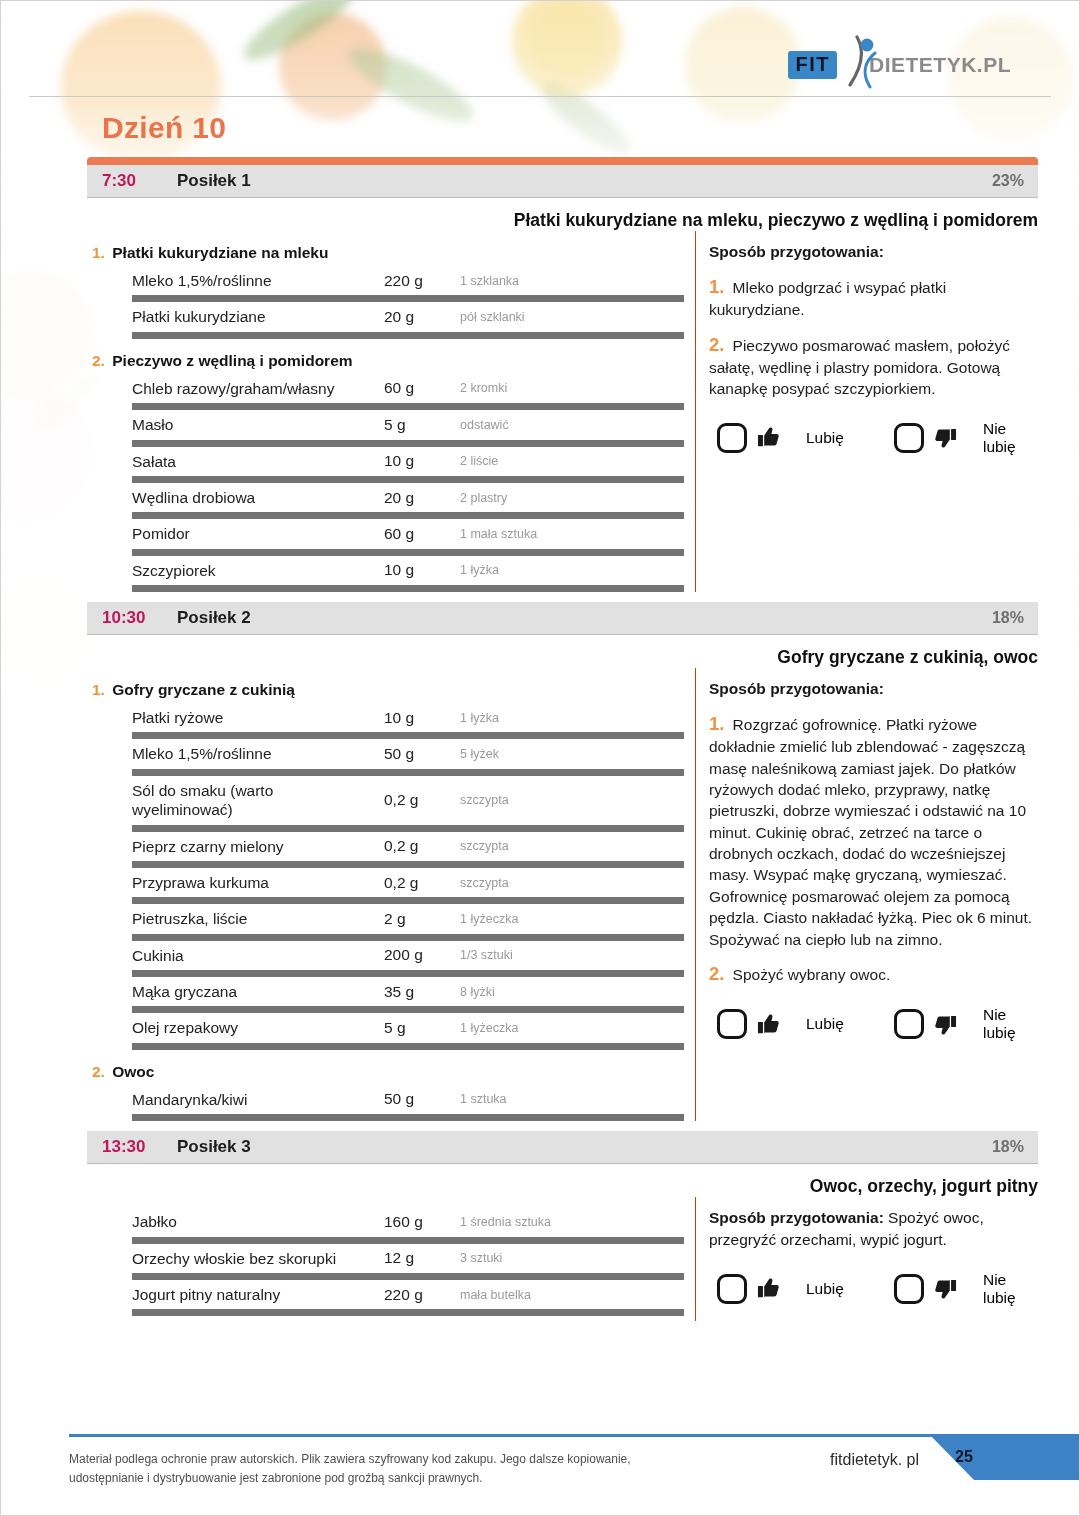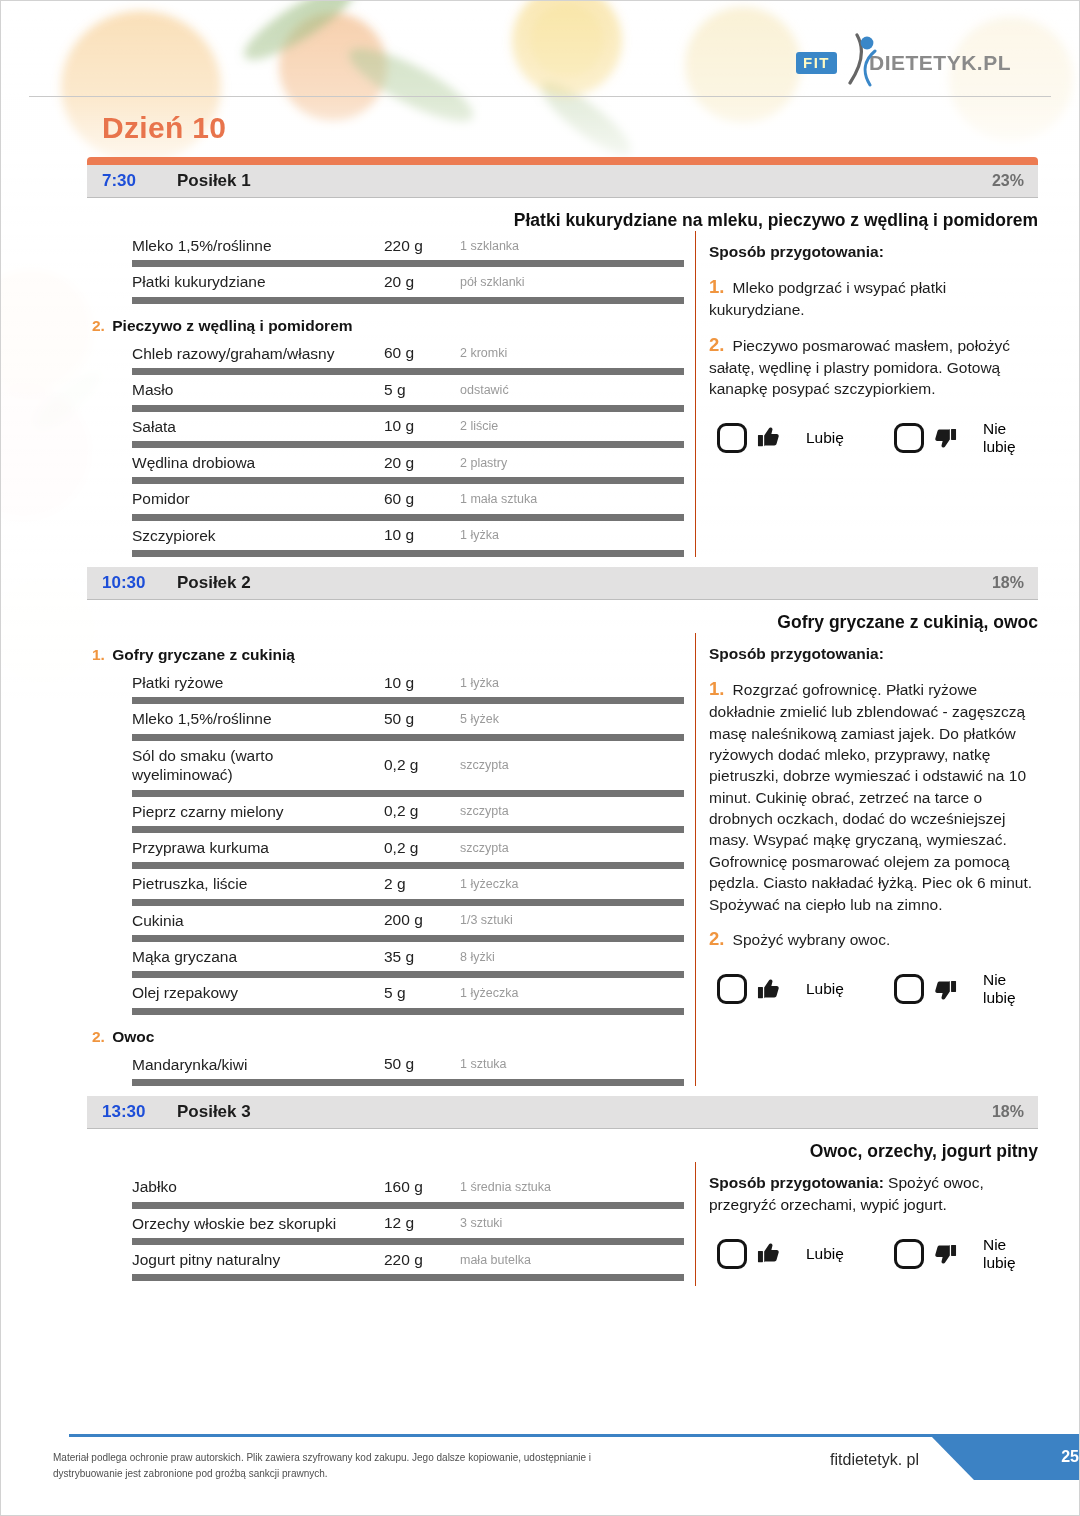--- a/index.html
+++ b/index.html
@@ -9,33 +9,33 @@
           border:1px solid #d2d2d2; overflow:hidden; }
   [data-interactable="true"] { cursor:pointer; }
 
   
   .bg-photo { position:absolute; top:0; left:0; width:1080px; height:700px; pointer-events:none; }
 
   .top-rule { position:absolute; left:28px; right:28px; top:95px; border-top:1px solid #c9c9c9; }
 
   
   .logo { position:absolute; top:50px; right:68px; display:flex; align-items:center; }
-  .logo-fit { background:#3a87c8; color:#fef9c3; font-weight:bold; font-size:15px;
+  .logo-fit { background:#3a87c8; color:#0f172a; font-weight:bold; font-size:20px;
               padding:2px 7px 3px; border-radius:3px; letter-spacing:1.5px; }
   .logo-figure { width:46px; height:54px; margin:-18px -10px -12px -4px; position:relative; z-index:2; }
   .logo-rest { color:#8a8a8a; font-weight:bold; font-size:21px; letter-spacing:0.5px; }
 
   .content { position:absolute; left:86px; top:110px; width:951px; }
   .day-title { font-size:30px; font-weight:bold; color:#e8744c; padding-left:15px; letter-spacing:0.3px; }
   .orange-bar { height:8px; background:#ec7b52; border-radius:4px 4px 0 0; margin-top:12px; }
 
   .meal { margin-bottom:10px; }
   .meal-bar { height:33px; background:#e2e1e1; border-bottom:1px solid #bdbdbd;
               display:flex; align-items:center; }
-  .meal-time { font-weight:bold; font-size:17px; color:#1d4ed8; margin-left:15px; width:75px; }
+  .meal-time { font-weight:bold; font-size:17px; color:#be185d; margin-left:15px; width:75px; }
   .meal-name { font-weight:bold; font-size:17px; color:#1c1c1c; }
   .meal-percent { margin-left:auto; margin-right:14px; color:#6f6f6f; font-weight:bold; font-size:16px; }
 
   .meal-title { font-size:17.5px; font-weight:bold; color:#101010; margin:12px 0 0 5px;text-align:right; }
 
   .meal-body { display:flex; align-items:stretch; }
   .meal-left { width:608px; padding:0 11px 0 5px; }
   .meal-right { flex:1; border-left:1px solid #c2410c; padding:10px 0 0 13px; }
 
   .group { }
@@ -58,27 +58,27 @@
   .like-item.dislike { margin-left:50px; }
   .chk { width:30px; height:30px; border:3px solid #141414; border-radius:9px; background:#fff; flex:0 0 auto; }
   .thumb { margin-left:10px; display:flex; }
   .thumb svg { width:23px; height:23px; fill:#1a1a1a; }
   .thumb.down svg { transform:rotate(180deg); }
   .like-label { margin-left:26px; font-size:15.5px; color:#000000; }
 
   
   .footer { position:absolute; left:0; right:0; top:1433px; height:82px; }
   .footer-rule { position:absolute; left:68px; right:0; top:0; height:3px; background:#3c82c4; }
-  .footer-disclaimer { position:absolute; left:52px; top:16px; width:575px;
-                       font-size:10px; color:#4f4f4f; line-height:1.55; }
+  .footer-disclaimer { position:absolute; left:68px; top:16px; width:575px;
+                       font-size:12px; color:#4f4f4f; line-height:1.55; }
   .footer-site { position:absolute; right:160px; top:17px; font-size:16px; color:#2b2b2b; }
   .footer-ribbon { position:absolute; right:0; top:0; width:150px; height:46px; background:#3c82c4;
                    clip-path:polygon(0 0,100% 0,100% 100%,30% 100%);
-                   color:#ffffff; font-weight:bold; font-size:16px;
-                   display:flex; align-items:center; justify-content:flex-end; padding-left:26px; }
+                   color:#0f172a; font-weight:bold; font-size:16px;
+                   display:flex; align-items:center; justify-content:flex-start; padding-left:26px; }
 </style>
 </head>
 <body>
 
 <div class="page" data-interactable="false">
 
   <svg class="bg-photo" data-interactable="false" viewBox="0 0 1080 700" aria-hidden="true">
     <defs>
       <filter id="soft" x="-30%" y="-30%" width="160%" height="160%">
           <feGaussianBlur stdDeviation="5"></feGaussianBlur>
@@ -127,20 +127,23 @@
         <section class="meal" data-interactable="false">
     <div class="meal-bar" data-interactable="false">
       <span class="meal-time" data-interactable="false">7:30</span>
       <span class="meal-name" data-interactable="false">Posiłek 1</span>
       <span class="meal-percent" data-interactable="false">23%</span>
     </div>
     <h2 class="meal-title" data-interactable="false">Płatki kukurydziane na mleku, pieczywo z wędliną i pomidorem</h2>
     <div class="meal-body" data-interactable="false">
       <div class="meal-left" data-interactable="false">
               <div class="group" data-interactable="false">
+    <div class="group-label" data-interactable="false">
+      <span class="group-number" data-interactable="false">1. </span><span class="group-name" data-interactable="false">Płatki kukurydziane na mleku</span>
+    </div>
   <div class="ing-row" data-interactable="false">
     <span class="ing-name" data-interactable="false">Mleko 1,5%/roślinne</span>
     <span class="ing-amount" data-interactable="false">220 g</span>
     <span class="ing-measure" data-interactable="false">1 szklanka</span>
   </div>
                 <div class="ing-row" data-interactable="false">
     <span class="ing-name" data-interactable="false">Płatki kukurydziane</span>
     <span class="ing-amount" data-interactable="false">20 g</span>
     <span class="ing-measure" data-interactable="false">pół szklanki</span>
   </div>

